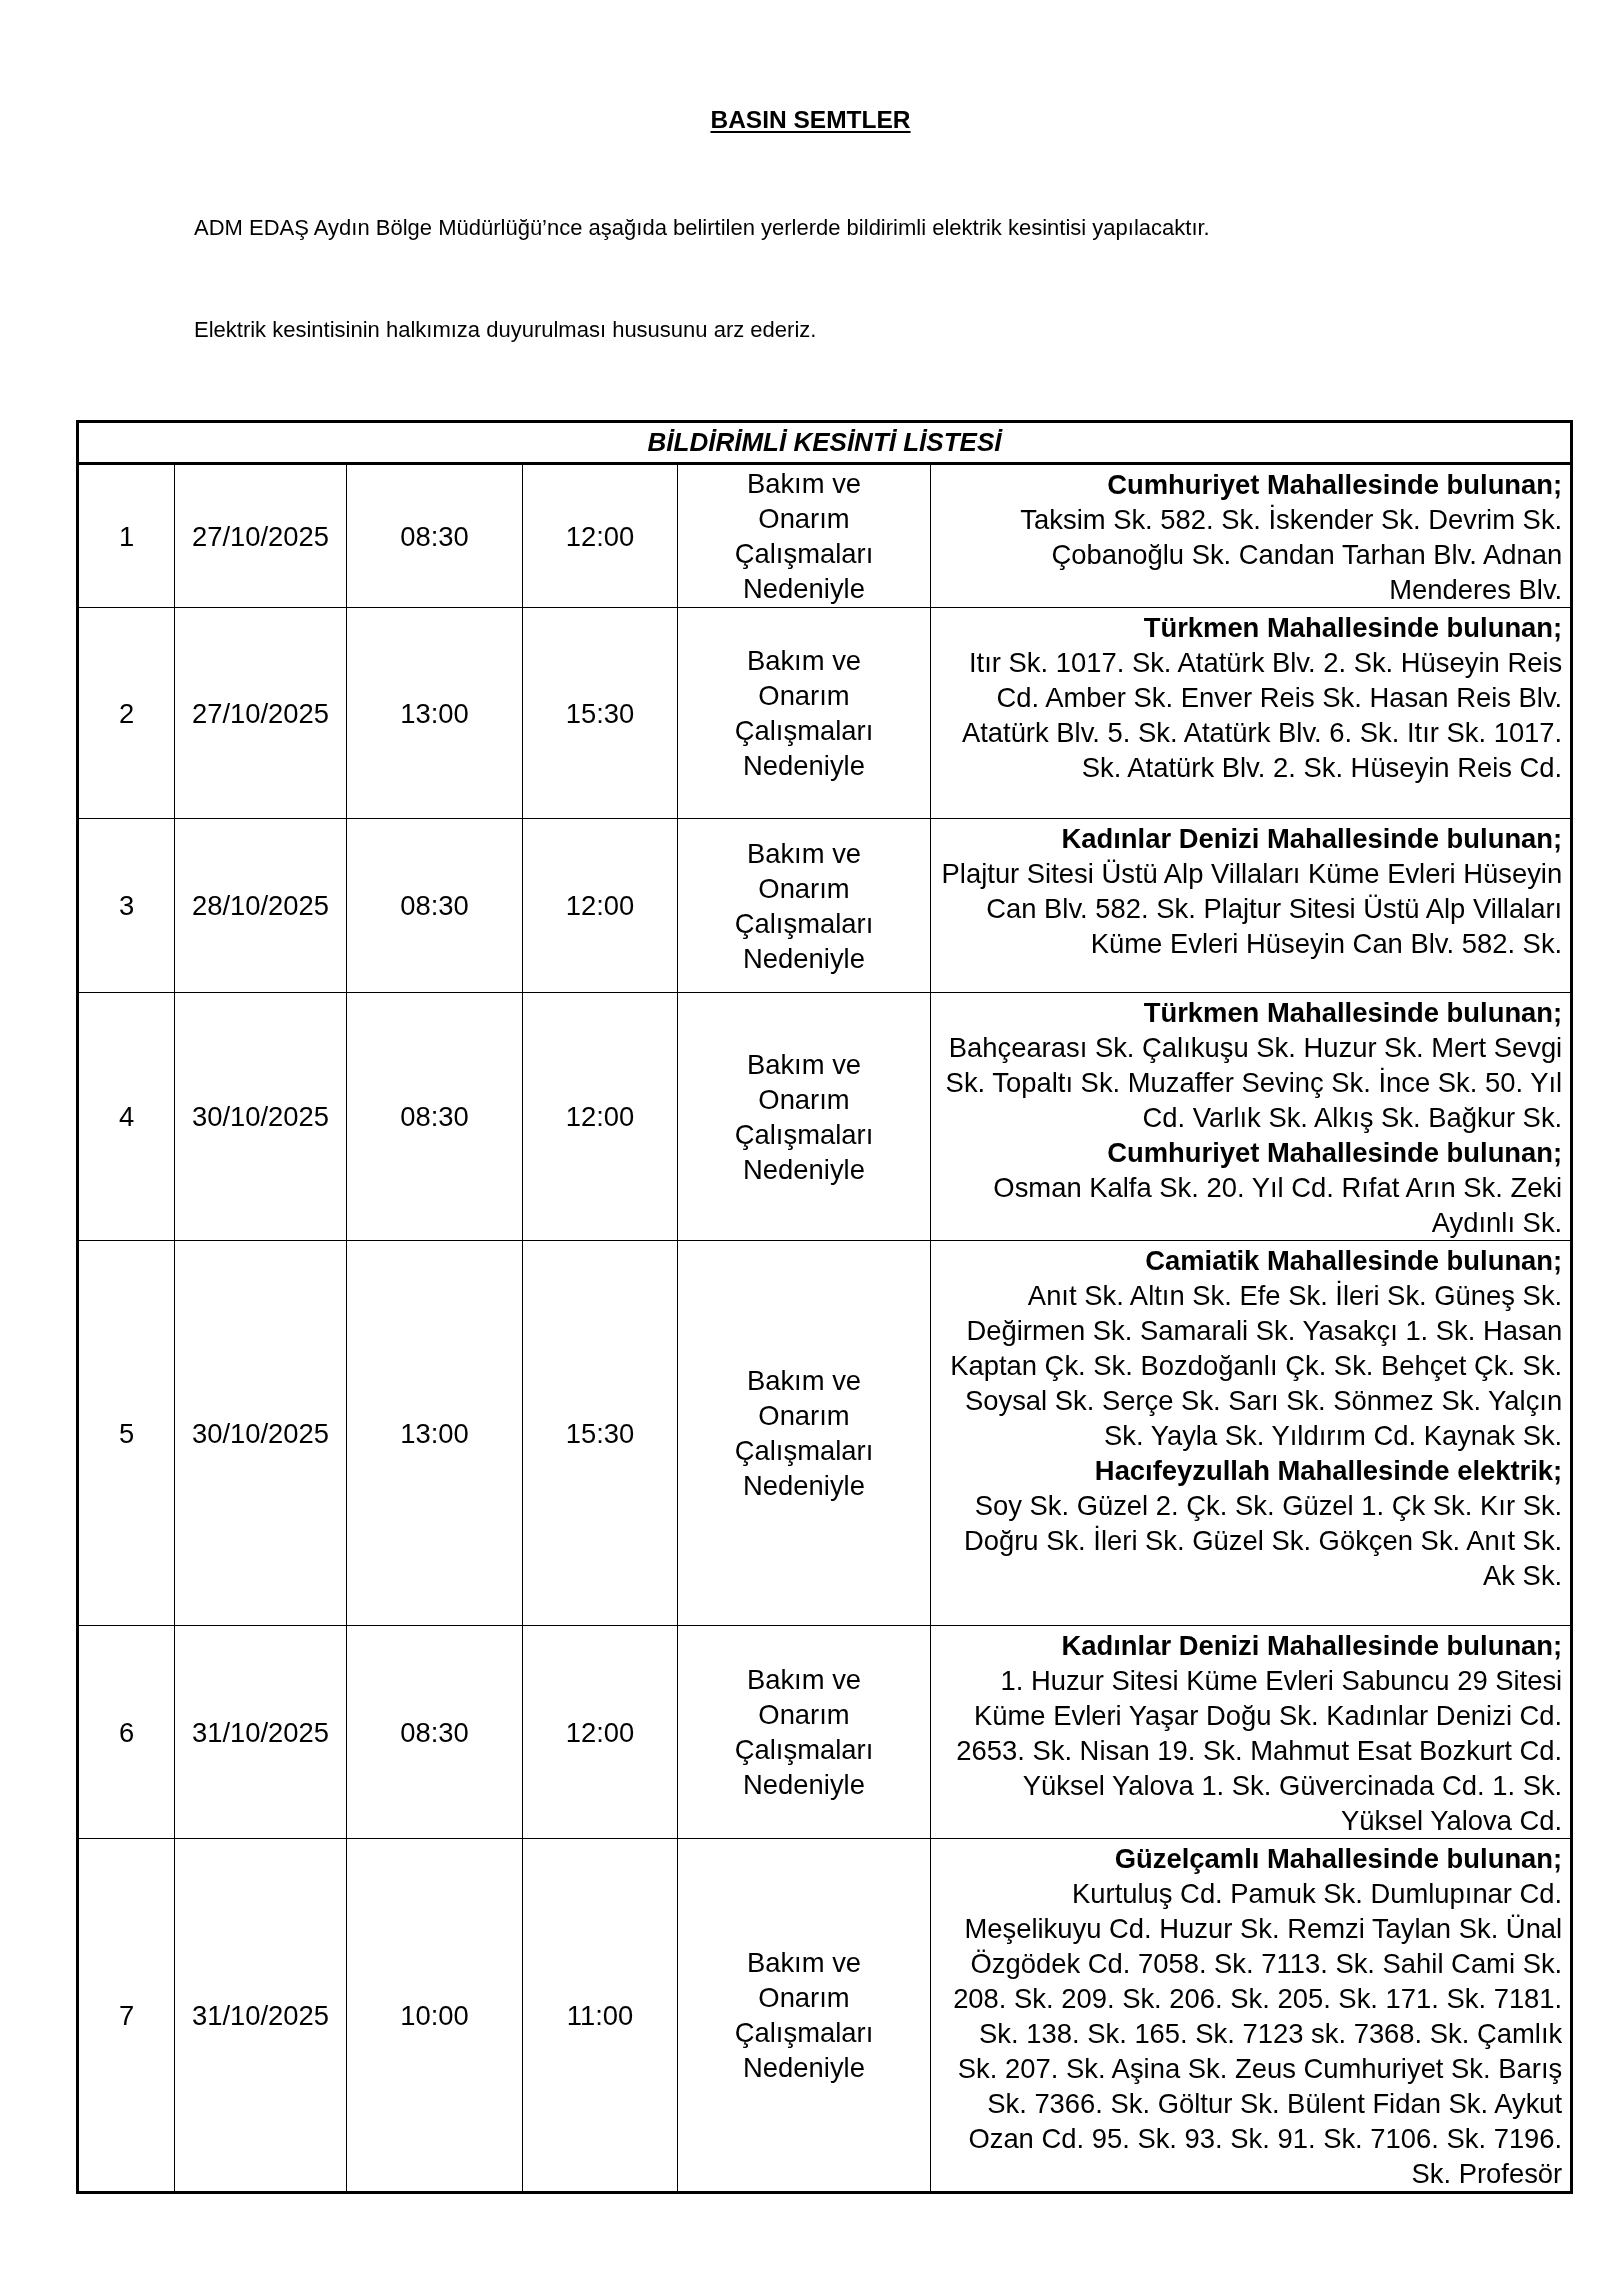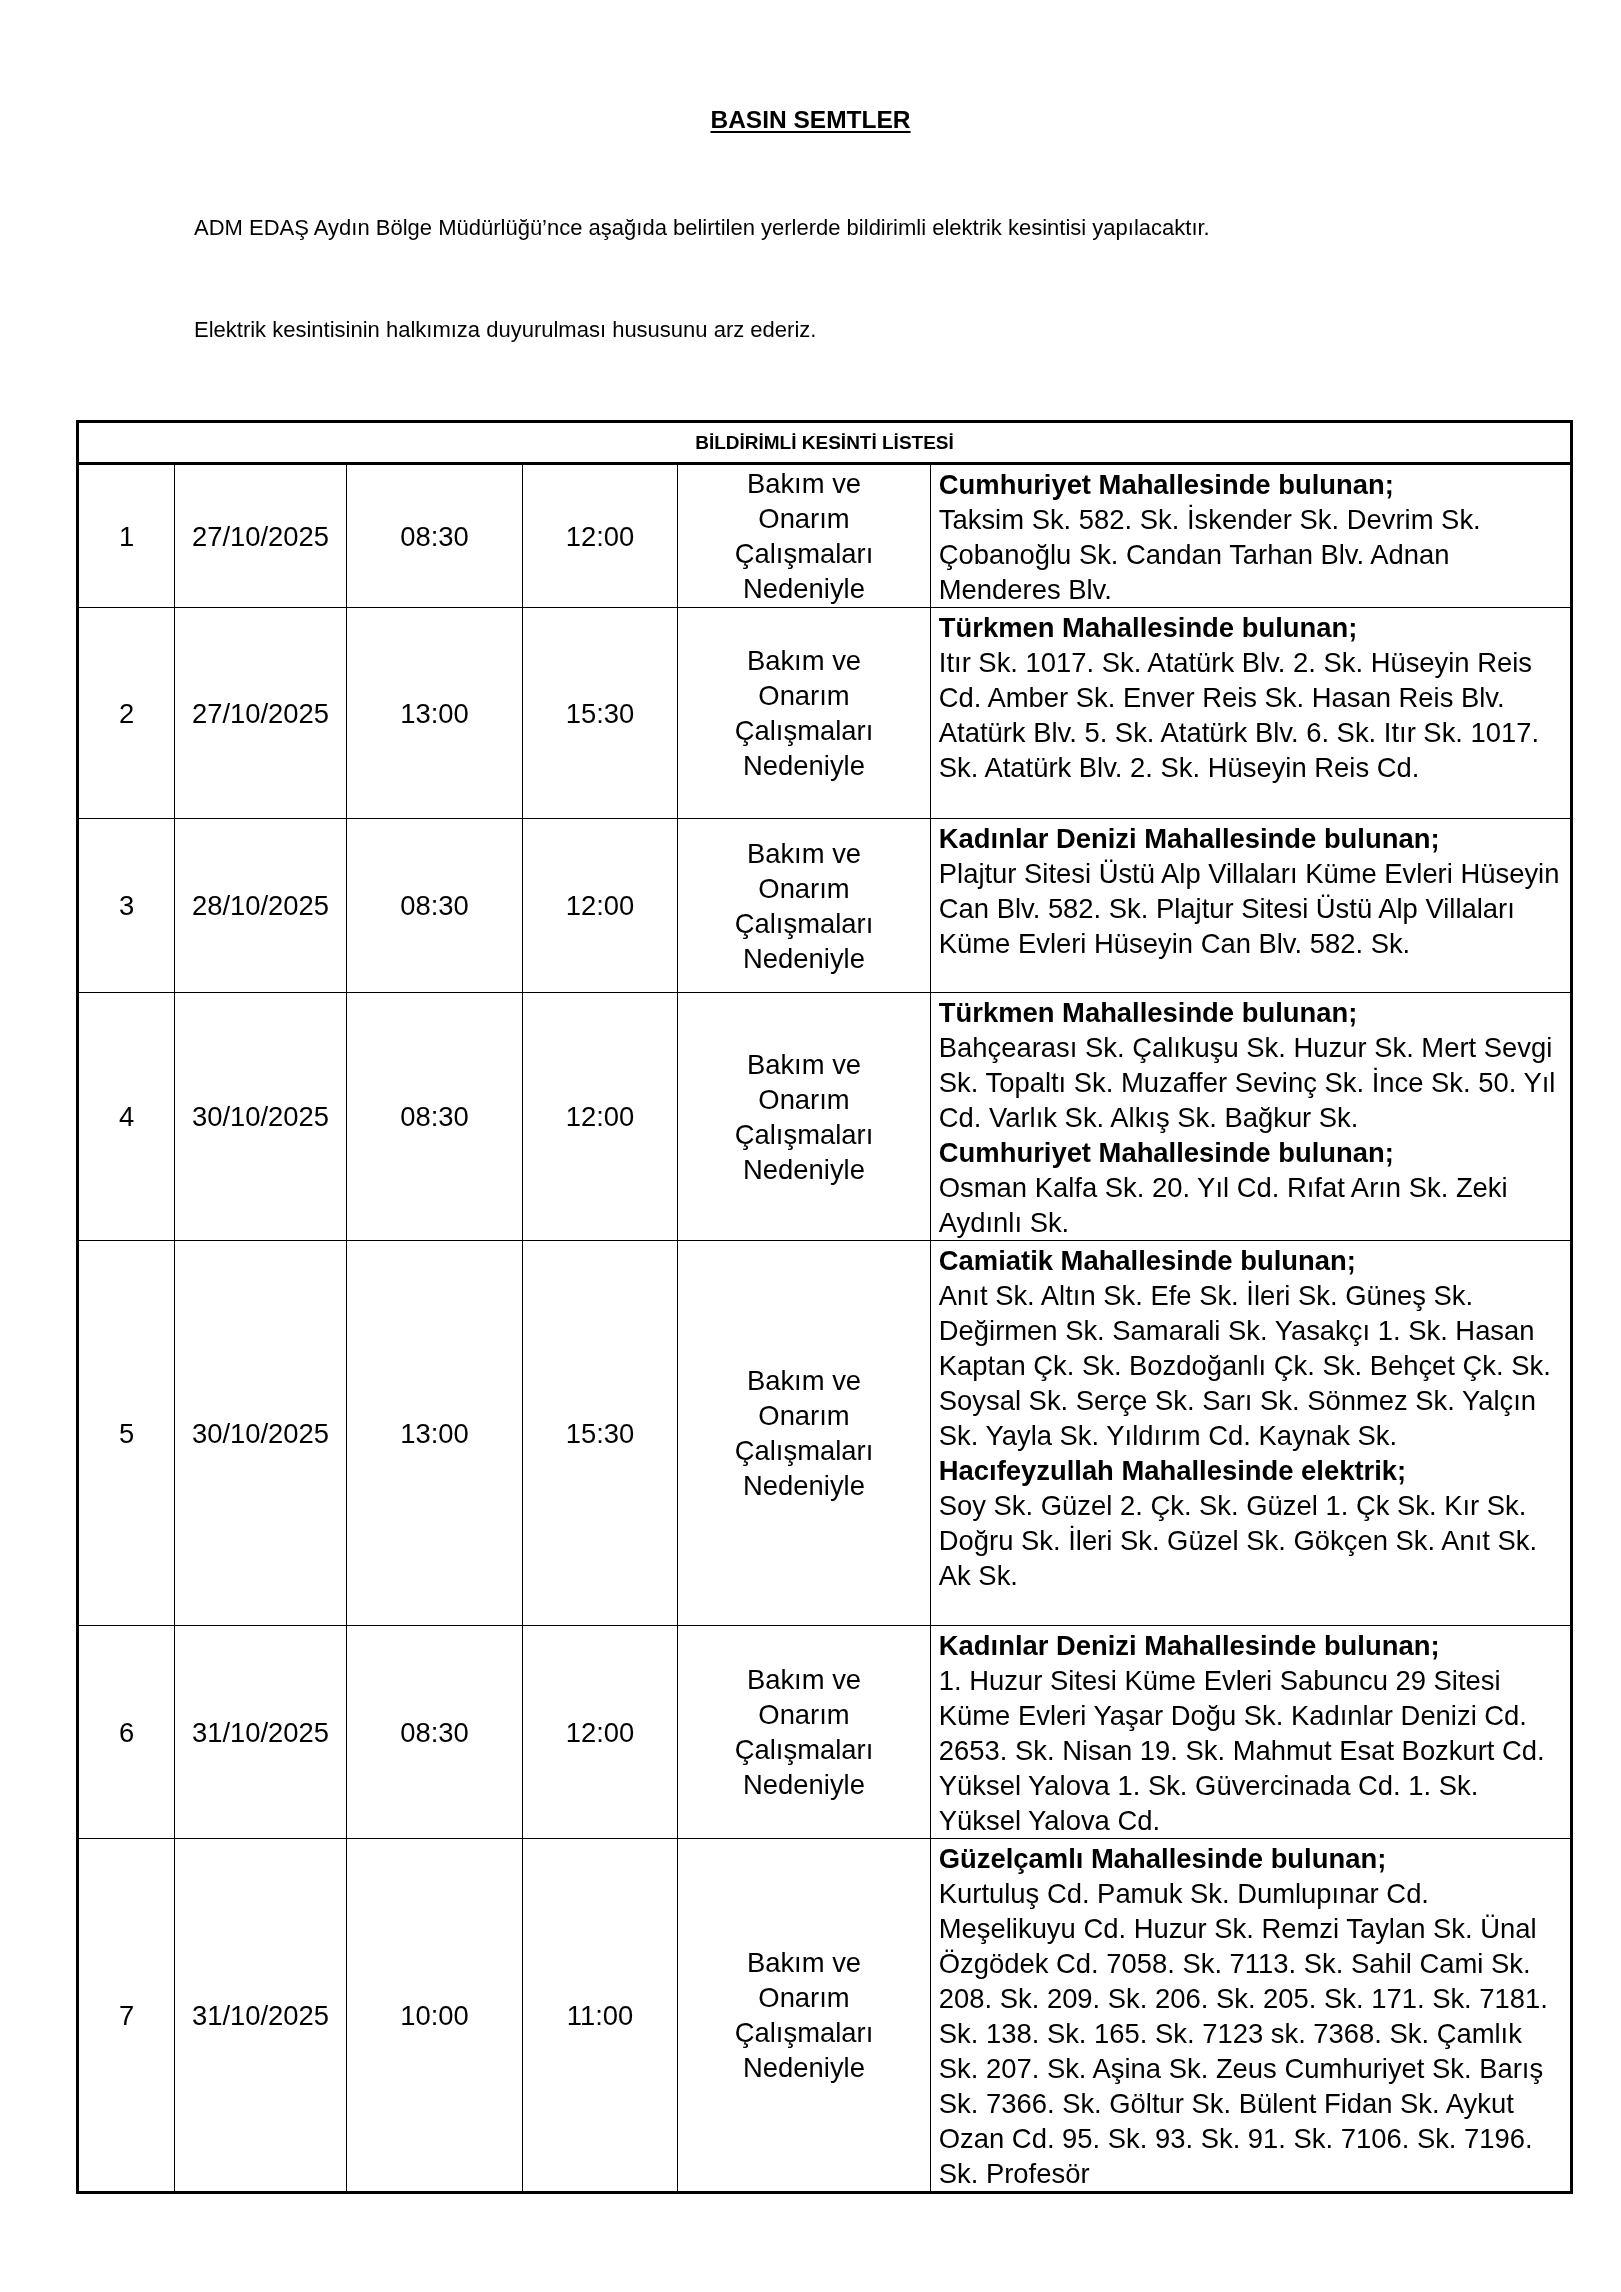--- a/index.html
+++ b/index.html
@@ -8,24 +8,24 @@
   .title { position:absolute; top:106px; left:0; width:1621px; text-align:center;
            font-size:24.5px; font-weight:bold; }
   .title span { text-decoration:underline; text-decoration-thickness:2px; text-underline-offset:2.9px; }
   .intro { position:absolute; left:194px; width:1284px; font-size:22px; line-height:35px; text-align:justify; }
   .p1 { top:210px; }
   .p2 { top:312px; }
   table { position:absolute; left:76px; top:420px; width:1497px; border-collapse:collapse;
           border:3.9px solid #000; font-size:27.4px; table-layout:fixed; }
   td, th { border:1.5px solid #000; padding:0; vertical-align:middle; }
   th { font-weight:bold; text-align:center; line-height:35px; }
-  .ttl th { border-bottom:3.9px solid #000; height:39px; font-size:19px; }
+  .ttl th { border-bottom:3.9px solid #000; height:39px; font-size:26px;font-style:italic; }
   .hdr th { height:108px; }
   td.c { text-align:center; line-height:35px; }
-  td.reg { text-align:left; padding:2px 7.8px 0 7.8px; line-height:35px; vertical-align:top; }
+  td.reg { text-align:right; padding:2px 7.8px 0 7.8px; line-height:35px; vertical-align:top; }
   .hood { font-weight:bold; }
 </style>
 </head>
 <body>
 
 <div class="title"><span>BASIN SEMTLER</span></div>
 <div class="intro p1">ADM EDAŞ Aydın Bölge Müdürlüğü’nce aşağıda belirtilen yerlerde bildirimli elektrik kesintisi yapılacaktır.</div>
 <div class="intro p2">Elektrik kesintisinin halkımıza duyurulması hususunu arz ederiz.</div>
 
 <table>

